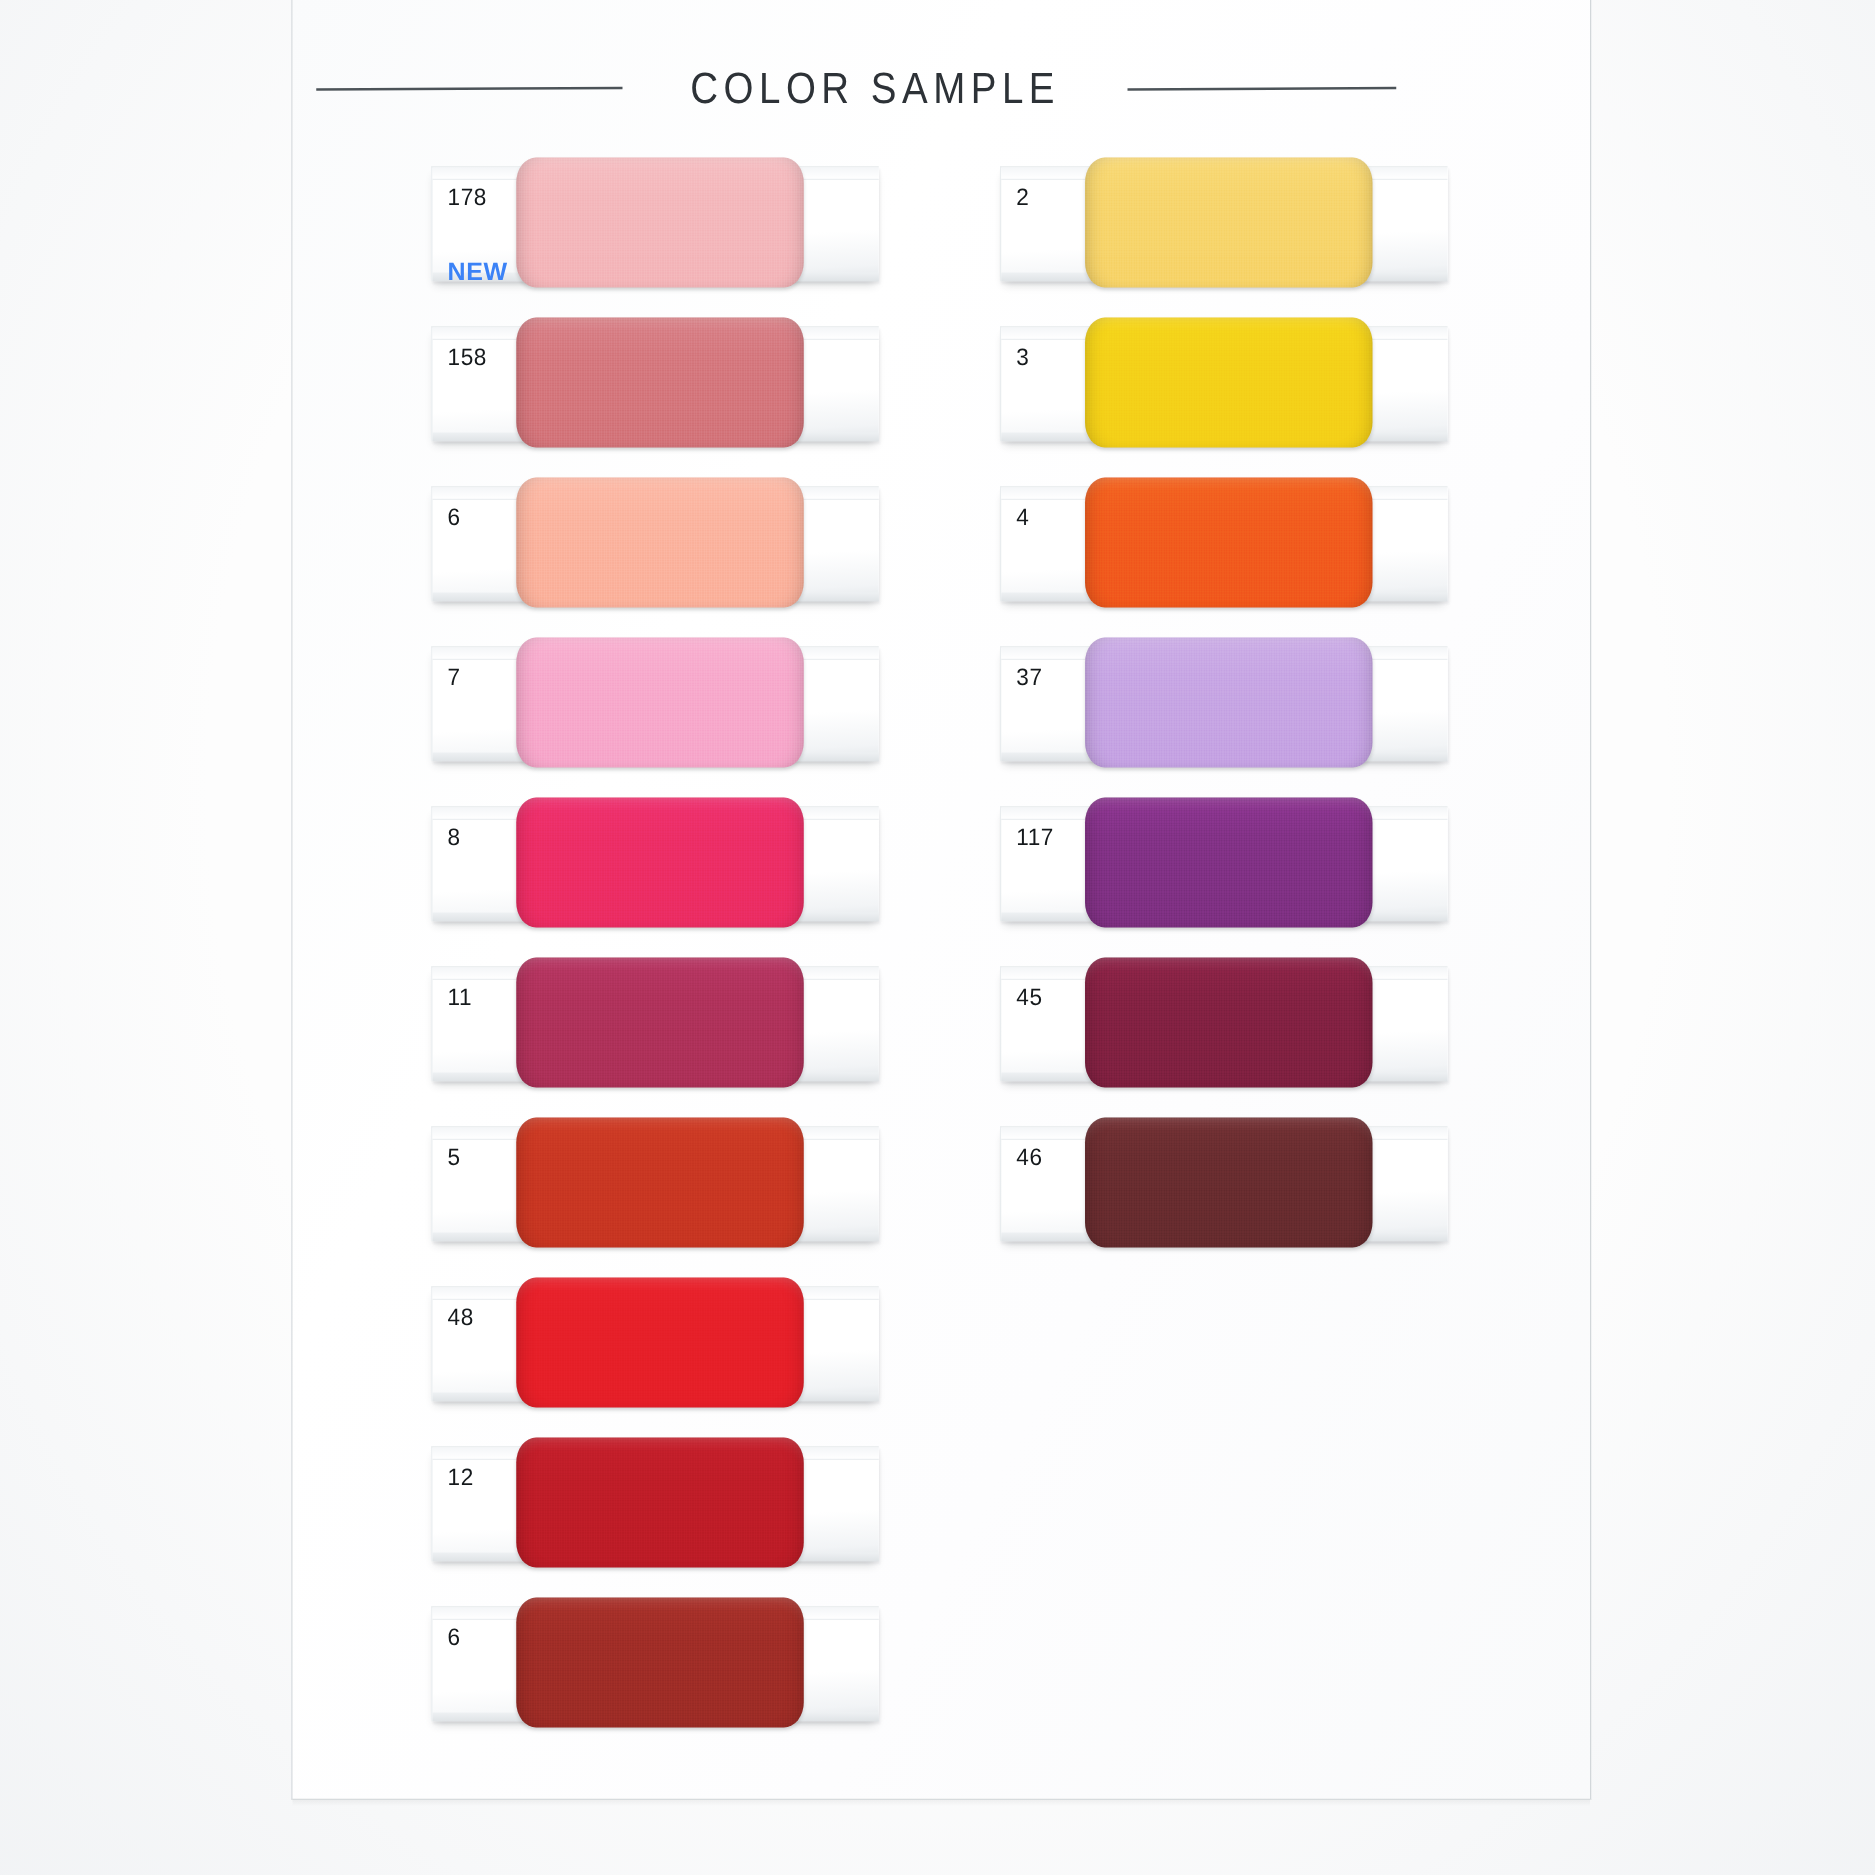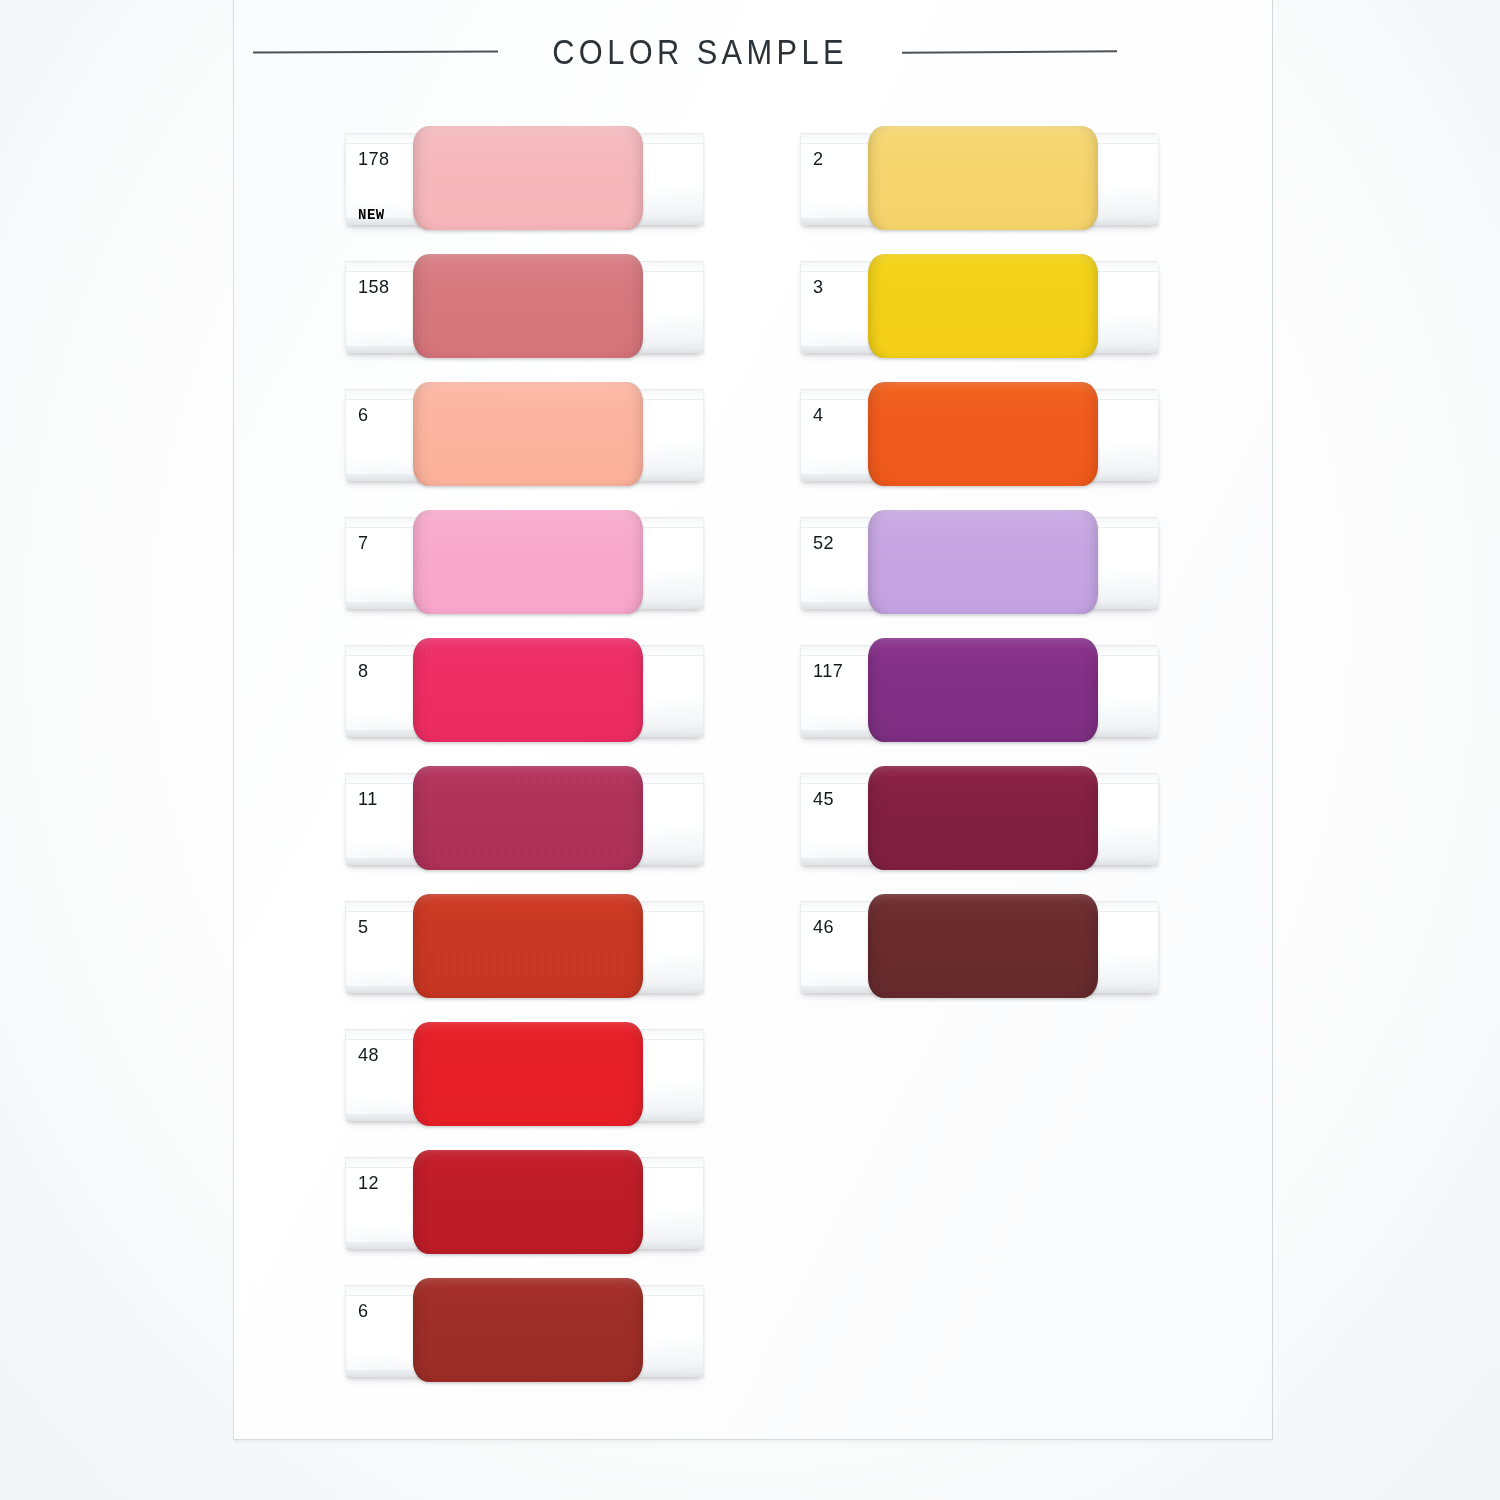--- a/index.html
+++ b/index.html
@@ -43,21 +43,21 @@
     inset: 0;
     background:
       radial-gradient(ellipse at 50% 42%, rgba(255,255,255,0) 55%, rgba(228,232,236,.45) 100%);
     pointer-events: none;
   }
 
   
   #title-block {
     position: absolute;
     left: 233px;
-    top: 26px;
+    top: 45px;
     width: 904px;
     height: 52px;
     display: flex;
     align-items: center;
     justify-content: center;
   }
   .rule {
     height: 2px;
     background: #4c5358;
     flex: 0 0 auto;
@@ -174,24 +174,24 @@
     font-size: 19px;
     color: #15191c;
     letter-spacing: .5px;
     line-height: 1;
     margin-top: 12px;
     font-weight: 400;
     transform: scaleX(.95);
     transform-origin: left center;
   }
   .new-tag {
-    font-family: Liberation Mono, monospace;
-    font-size: 14px;
+    font-family: Liberation Sans, sans-serif;
+    font-size: 20px;
     font-weight: 700;
-    color: #000000;
+    color: #3b82f6;
     letter-spacing: .5px;
     line-height: 1;
     margin-top: 40px;
   }
 </style>
 </head>
 <body>
 
 <div id="paper-bg"></div>
 
@@ -296,21 +296,21 @@
         <div class="card-strip"></div>
         <div class="fabric" style="background: rgb(241, 89, 29);"></div>
         <div class="card-label">
           <div class="code">4</div>
         </div>
       </div>
       <div class="swatch-card">
         <div class="card-strip"></div>
         <div class="fabric" style="background: rgb(197, 163, 227);"></div>
         <div class="card-label">
-          <div class="code">52</div>
+          <div class="code">37</div>
         </div>
       </div>
       <div class="swatch-card">
         <div class="card-strip"></div>
         <div class="fabric" style="background: rgb(126, 48, 130);"></div>
         <div class="card-label">
           <div class="code">117</div>
         </div>
       </div>
       <div class="swatch-card">

